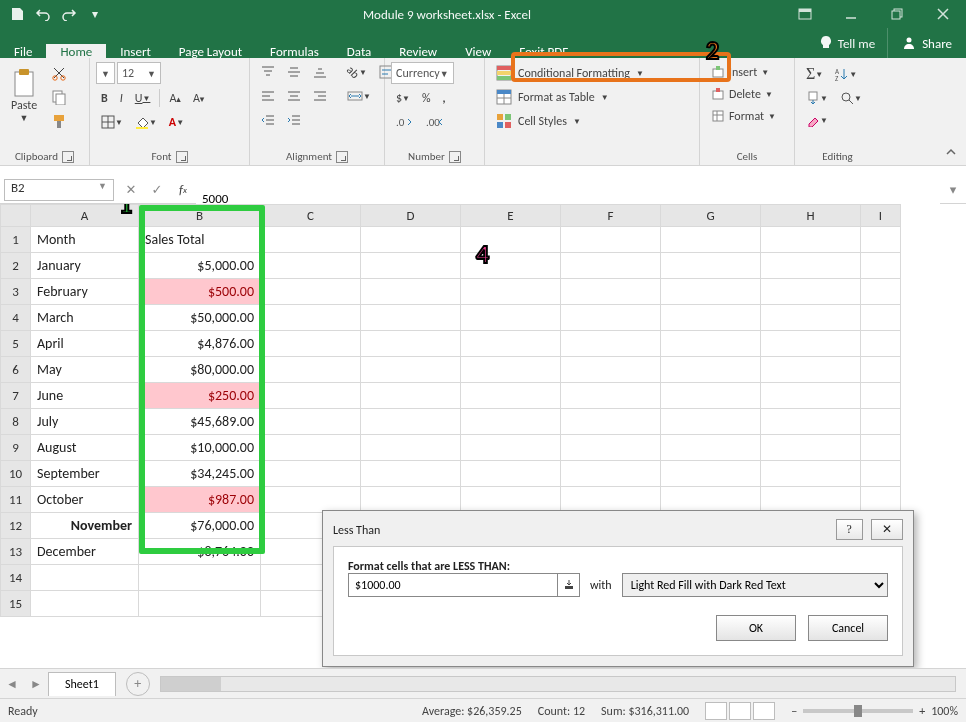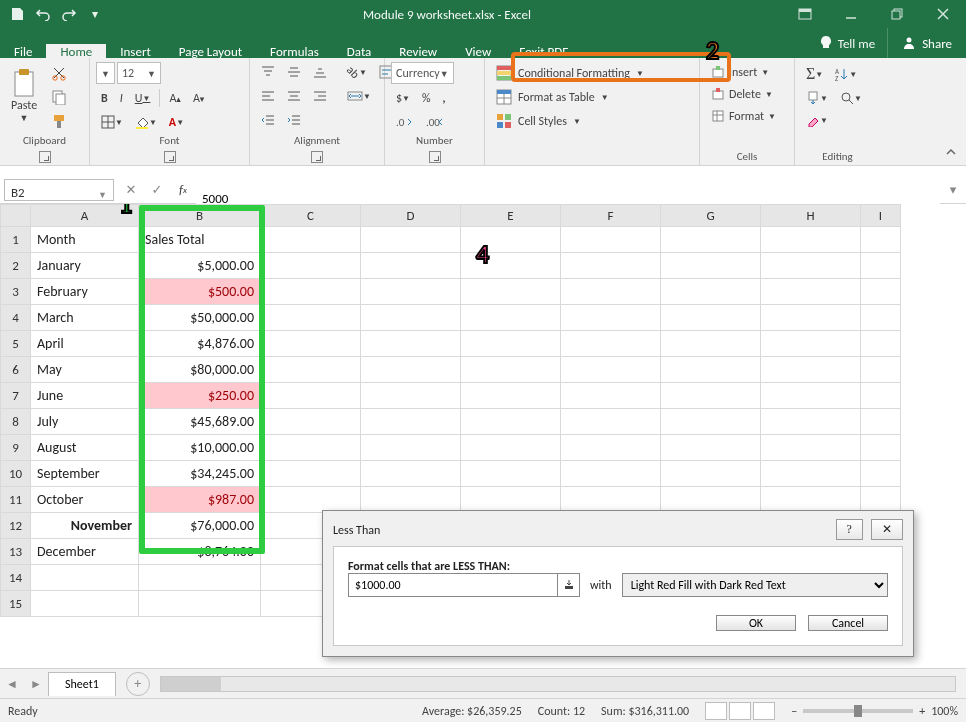--- a/index.html
+++ b/index.html
@@ -12,30 +12,30 @@
   .titlebar .winctl .wb { width: 46px; height: 28px; display:flex; align-items:center; justify-content:center; color:#fff; opacity:.8; cursor:pointer; }
   .tabsbar { height: 30px; background: #217346; display: flex; align-items: stretch; color: #fff; font-size: 13px; }
   .tabsbar .tab { padding: 0 14px; display:flex; align-items:center; cursor:pointer;margin-top:16px; }
   .tabsbar .tab.active { background: #f1f1f1; color: #217346; }
   .tabsbar .spacer { flex:1; }
   .tabsbar .tellme { display:flex; align-items:center; gap:6px; padding:0 12px; opacity:.95; }
   .tabsbar .share { display:flex; align-items:center; gap:6px; padding:0 14px; border-left:1px solid rgba(255,255,255,.2); cursor:pointer; }
   .ribbon { height: 108px; background: #f1f1f1; border-bottom: 1px solid #d4d4d4; display:flex; position:relative; }
   .rgroup { border-right: 1px solid #d4d4d4; display:flex; flex-direction:column; justify-content:space-between; padding: 4px 6px 2px; }
   .rgroup .body { flex:1; display:flex; gap:4px; align-items:flex-start; color:#444; }
-  .rgroup .label { text-align:center; font-size:11px; color:#555; padding:2px 0 0; display:flex; justify-content:center; align-items:center; gap:4px;flex-direction:column;}
+  .rgroup .label { text-align:center; font-size:11px; color:#555; padding:2px 0 0; display:flex; justify-content:center; align-items:center; gap:4px;}
   .ibtn { padding:2px 4px; display:flex; align-items:center; justify-content:center; cursor:pointer; border:1px solid transparent; font-size:12px; color:#444; }
   .selbox { height:22px; border:1px solid #bdbdbd; background:#fff; display:flex; align-items:center; padding:0 4px; font-size:12px; color:#555; cursor:pointer; }
   .rowflex { display:flex; gap:2px; align-items:center; }
   .colflex { display:flex; flex-direction:column; gap:2px; }
   .dlauncher { width:12px; height:12px; border:1px solid #888; position:relative; cursor:pointer; }
   .dlauncher::after { content:""; position:absolute; right:1px; bottom:1px; width:4px; height:4px; border-right:1px solid #666; border-bottom:1px solid #666; }
   .cf-highlight { position:absolute; left:511px; top:-6px; width:220px; height:30px; border:4px solid #e8731b; border-radius:4px; pointer-events:none; z-index:5;}
   .formulabar { height:28px; background:#fff; border-bottom:1px solid #d4d4d4; display:flex; align-items:center; font-size:13px; color:#333; }
-  .namebox { width:110px; height:22px; border:1px solid #bdbdbd; margin:0 4px; display:flex; align-items:flex-end; padding:0 6px; justify-content:space-between; }
+  .namebox { width:110px; height:22px; border:1px solid #bdbdbd; margin:0 4px; display:flex; align-items:flex-start; padding:0 6px; justify-content:space-between; }
   .fbbtn { width:26px; height:22px; display:flex; align-items:center; justify-content:center; color:#888; cursor:pointer; }
   .fbinput { flex:1; border:none; outline:none; font-size:13px; padding:0 6px;margin-top:17px; }
   .gridwrap { position:relative; height: calc(722px - 28px - 30px - 108px - 10px - 28px - 30px - 24px); overflow:hidden; }
   table.sheet { border-collapse: collapse; font-size: 14px; color:#222; }
   table.sheet th, table.sheet td { border:1px solid #d9d9d9; background:#fff; }
   table.sheet thead th { background:#e6e6e6; color:#333; font-weight:normal; height:22px; font-size:13px; text-align:center; }
   table.sheet tbody th { background:#e6e6e6; color:#333; font-weight:normal; width:30px; text-align:center; font-size:13px; }
   table.sheet .corner { background:#e6e6e6; width:30px; }
   table.sheet td { height:26px; padding:0 6px; }
   .colA { width:108px; }
@@ -52,21 +52,21 @@
   .dialog .dbtns { display:flex; gap:8px; }
   .dialog .dbtn { border:1px solid #999; background:linear-gradient(#fff,#e8e8e8); padding:2px 10px; font-family:serif; cursor:pointer; }
   .dialog .dbody { margin:0 10px 10px; border:1px solid #c8c8c8; background:#fff; padding:12px 14px 14px; }
   .dialog .dbody .hdr { font-weight:bold; font-size:12px; margin-bottom:0; }
   .dialog .drow { display:flex; align-items:center; gap:10px; margin-bottom:18px; }
   .dialog .dinput { flex:0 0 232px; height:24px; border:1px solid #888; display:flex; align-items:center; }
   .dialog .dinput input { flex:1; border:none; outline:none; padding:0 6px; font-size:12px; }
   .dialog .dinput .colbtn { width:22px; height:22px; border-left:1px solid #888; display:flex; align-items:center; justify-content:center; cursor:pointer; }
   .dialog select { flex:1; height:24px; border:1px solid #888; font-size:12px; padding:0 4px; }
   .dialog .dfooter { display:flex; justify-content:flex-end; gap:12px; }
-  .dialog .dfooter button { width:80px; height:16px; border:1px solid #888; background:linear-gradient(#fff,#e4e4e4); cursor:pointer; font-size:12px; }
+  .dialog .dfooter button { width:80px; height:26px; border:1px solid #888; background:linear-gradient(#fff,#e4e4e4); cursor:pointer; font-size:12px; }
   .sheettabs { height:30px; border-top:1px solid #d4d4d4; background:#f1f1f1; display:flex; align-items:center; font-size:12px; }
   .sheettabs .navbtn { width:24px; text-align:center; color:#888; cursor:pointer; }
   .sheettabs .stab { padding:0 16px; height:24px; display:flex; align-items:center; background:#fff; border:1px solid #bdbdbd; border-bottom:none; cursor:pointer; }
   .sheettabs .addbtn { width:24px; height:24px; display:flex; align-items:center; justify-content:center; color:#888; cursor:pointer; border:1px solid #bdbdbd; border-radius:50%; margin-left:10px; font-size:14px;}
   .sheettabs .hsb { flex:1; margin:0 10px; height:16px; background:#e8e8e8; border:1px solid #c8c8c8; position:relative; }
   .sheettabs .hsb .thumb{ position:absolute; left:0; top:0; height:14px; width:60px; background:#cfcfcf;}
   .statusbar { height:24px; background:#f1f1f1; border-top:1px solid #d4d4d4; display:flex; align-items:center; font-size:12px; color:#444; padding:0 8px; gap:16px; }
   .statusbar .spacer{flex:1;}
   .statusbar .viewbtn{width:22px;height:18px;border:1px solid #bdbdbd;background:#fff;cursor:pointer;}
   .statusbar .zoom { display:flex; align-items:center; gap:6px; }

